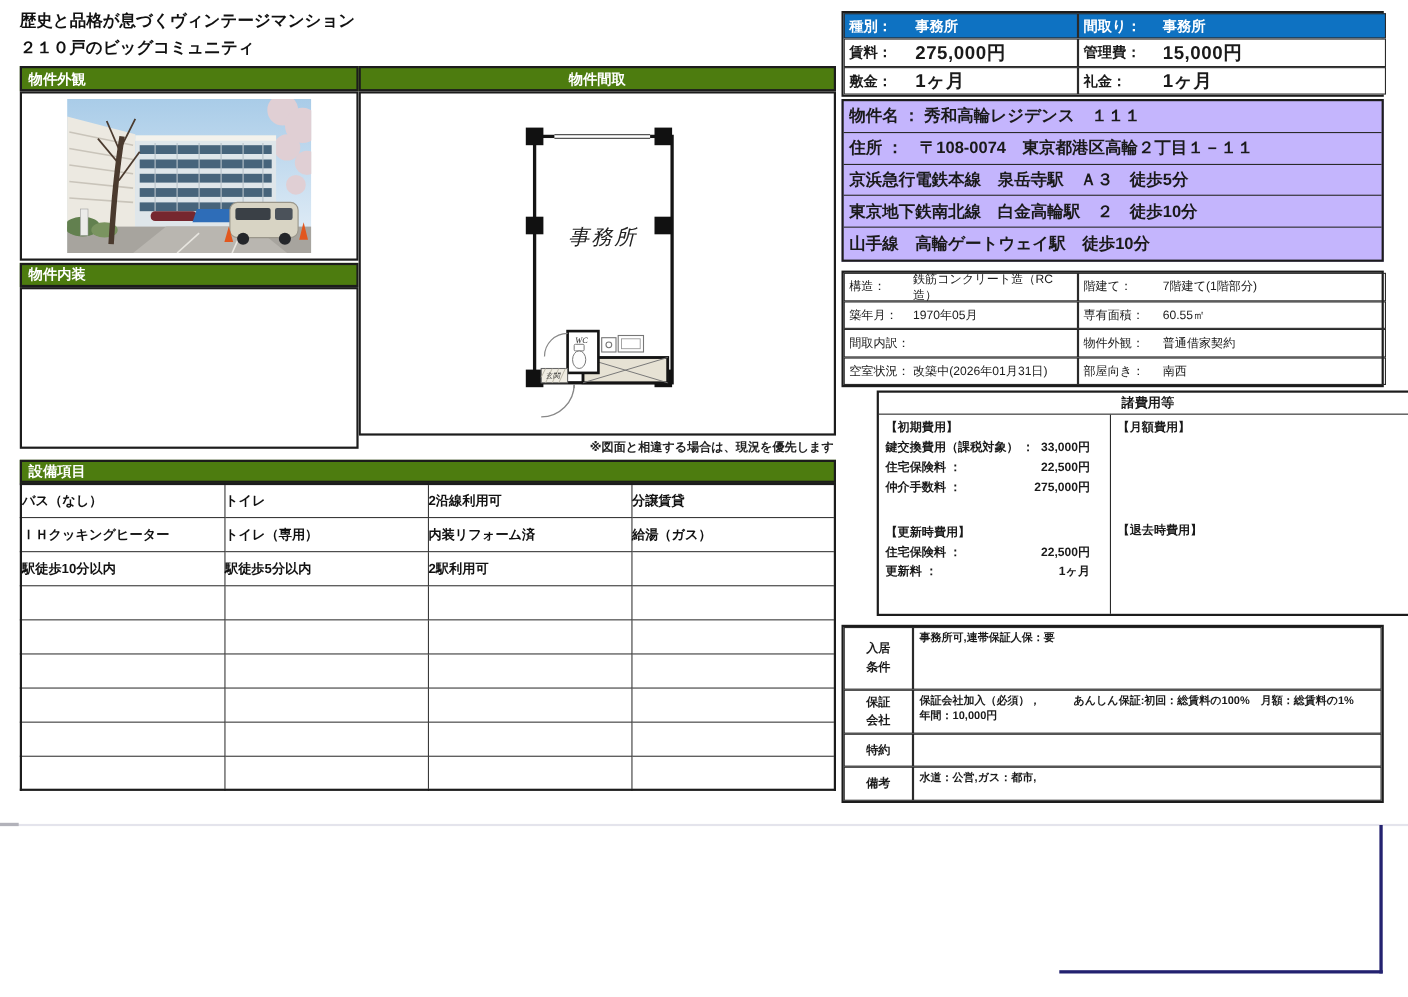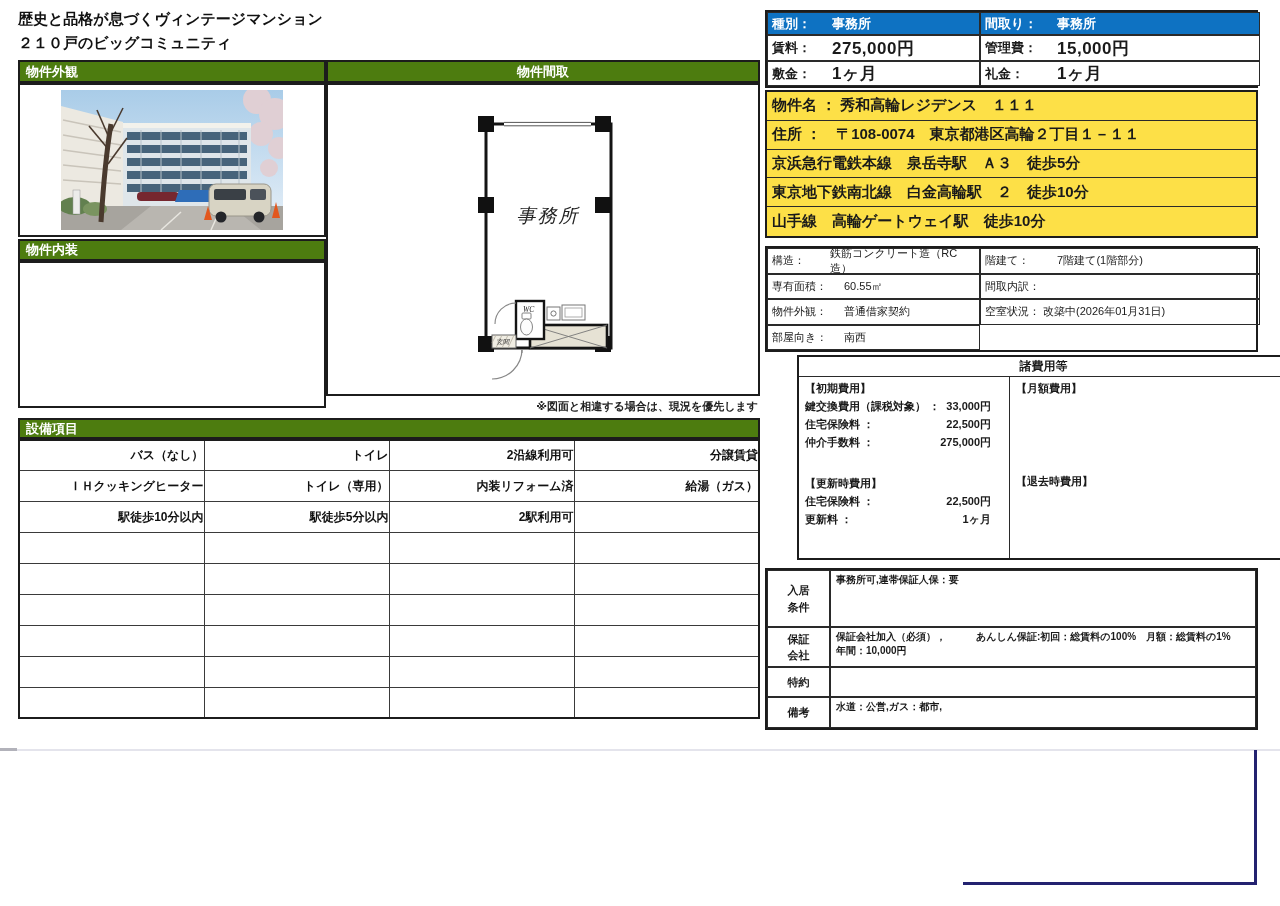--- a/index.html
+++ b/index.html
@@ -10,36 +10,36 @@
   .abs { position:absolute; }
   .bluehead { background:#4d7c0f; color:#fff; font-weight:bold; font-size:13px;
               display:flex; align-items:center; padding:0 6px;
               border:2px solid #1c1c1c; }
   .whitebox { background:#fff; border:2px solid #1c1c1c; }
 
   .catch { font-weight:bold; font-size:15px; color:#111; }
 
   
   #equip-table { border-collapse:collapse; width:742px; table-layout:fixed; }
-  #equip-table td { border:1.5px solid #3a3a3a; height:30.9px; text-align:right;
+  #equip-table td { border:1.5px solid #3a3a3a; height:30.9px; text-align:left;
                     font-size:12px; font-weight:bold; color:#111; }
   #equip-table { border:2px solid #1c1c1c; }
 
   
   #summary { display:grid; grid-template-columns:213px 280px; grid-template-rows:23px 26px 25px;
              border:2px solid #1c1c1c; width:493px; }
   #summary .cell { border:1px solid #2a2a2a; display:flex; align-items:center; padding:0 4px;
                    font-weight:bold; font-size:13px; background:#fff; }
   #summary .cell.blue { background:#0e72c2; color:#fff; }
   #summary .lab  { display:inline-block; width:60px; }
   #summary .lab2 { display:inline-block; width:72px; }
   #summary .big  { font-size:17px; letter-spacing:0.5px; }
 
   
-  #property { border:2px solid #1c1c1c; width:493px; background:#fde047; }
+  #property { border:2px solid #1c1c1c; width:493px; background:#c4b5fd; }
   #property .prow { height:28.8px; display:flex; align-items:center; padding:0 5px;
                     font-size:15px; font-weight:bold; border-bottom:1.5px solid #2a2a2a; }
   #property .prow:last-child { border-bottom:none; }
 
   
   #details { display:grid; grid-template-columns:213px 280px; grid-template-rows:repeat(4,25.5px);
              border:2px solid #1c1c1c; width:493px; background:#fff; }
   #details .cell { border:1px solid #2a2a2a; display:flex; align-items:center; padding:0 4px;
                    font-size:11px; font-weight:normal; }
   #details .dl  { display:inline-block; width:58px; flex:none; }
@@ -311,20 +311,24 @@
   </div>
 
   <div class="abs" id="details" style="left:765px; top:246px;">
     <div class="cell">
       <span class="dl">構造：</span>
       <span>鉄筋コンクリート造（RC造）</span>
     </div>
     <div class="cell">
       <span class="dl2">階建て：</span>
       <span>7階建て(1階部分)</span>
+    </div>
+    <div class="cell">
+      <span class="dl">築年月：</span>
+      <span>1970年05月</span>
     </div>
     <div class="cell">
       <span class="dl2">専有面積：</span>
       <span>60.55㎡</span>
     </div>
     <div class="cell">
       <span class="dl">間取内訳：</span>
       <span></span>
     </div>
     <div class="cell">

